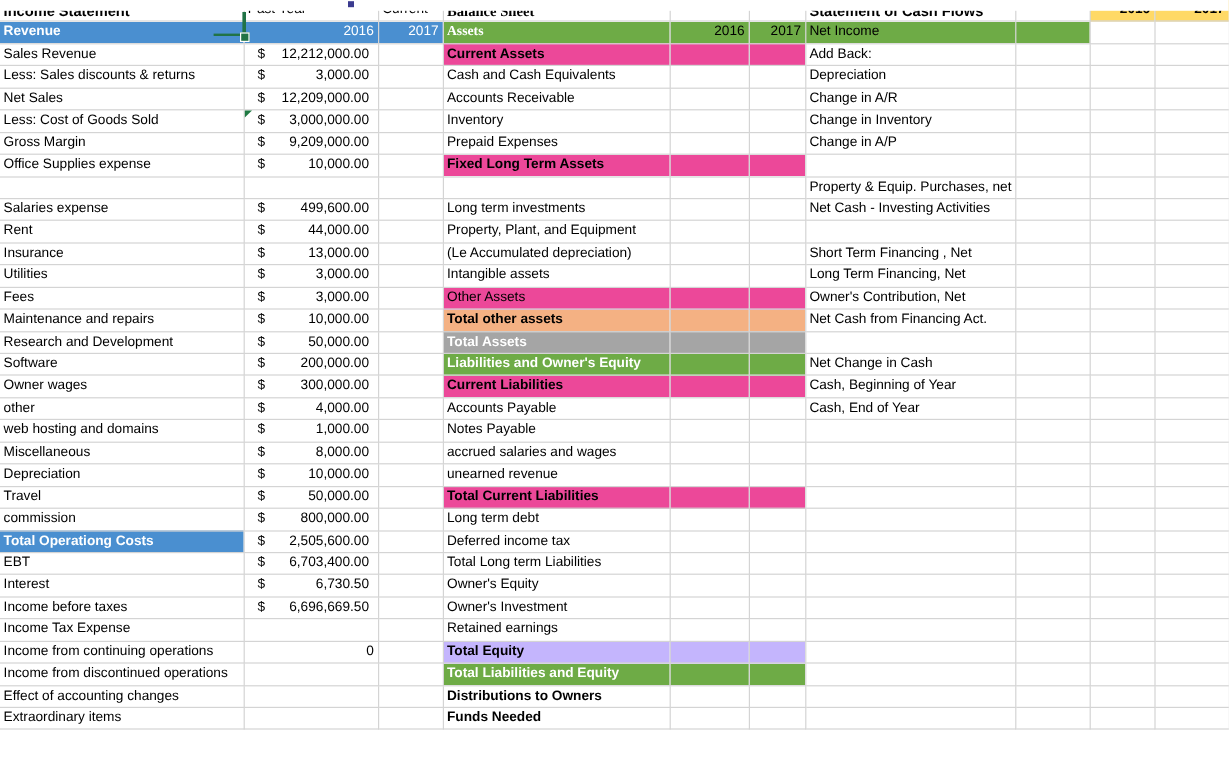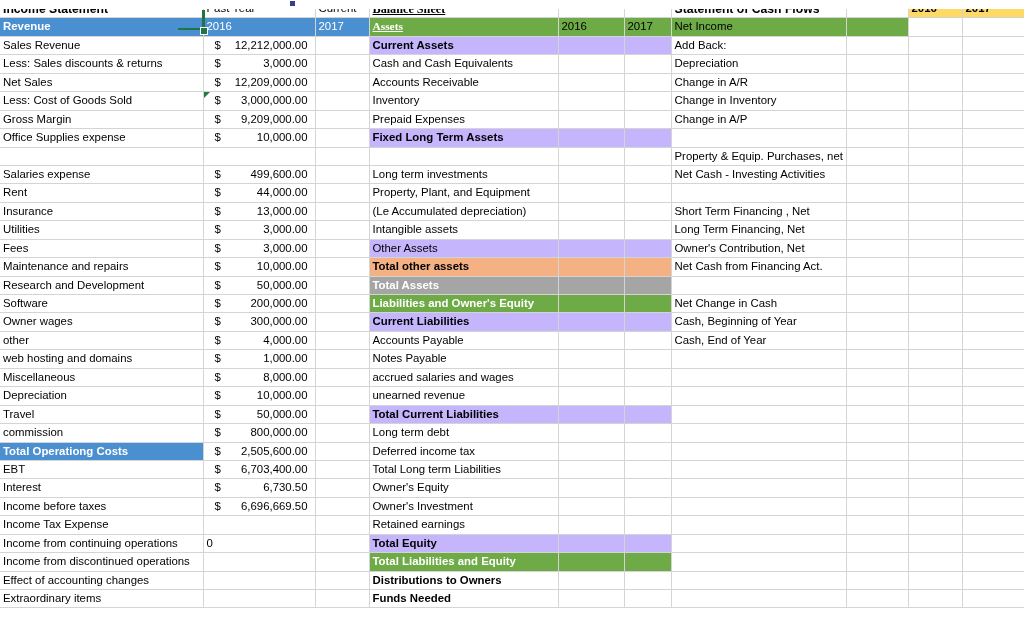--- a/index.html
+++ b/index.html
@@ -44,30 +44,30 @@
   col.c-d  { width: 189px; }
   col.c-e  { width: 66px; }
   col.c-f  { width: 47px; }
   col.c-g  { width: 175px; }
   col.c-h  { width: 62px; }
   col.c-i  { width: 54px; }
   col.c-j  { width: 62px; }
 
   
   .b        { font-weight: bold; }
-  .right    { text-align: left; }
+  .right    { text-align: right; }
   .white    { color: #ffffff; }
-  .serif    { font-family: "Liberation Serif", serif; text-decoration: underline; }
+  .serif    { font-family: "Liberation Serif", serif; }
   .ttl      { font-weight: bold; font-size: 12.2px; }
   .ovf      { position: relative; z-index: 3; }
 
   
   .fill-blue   { background: #4a8fd0; }
   .fill-green  { background: #6eab46; }
-  .fill-gray   { background: #c4b5fd; }
+  .fill-gray   { background: #ec4899; }
   .fill-dgray  { background: #a5a5a5; }
   .fill-orange { background: #f4b183; }
   .fill-bgray  { background: #c4b5fd; }
   .fill-yellow { background: #ffd966; }
   .fill-none   { background: transparent; }
 
   
   .money {
     display: flex;
     justify-content: space-between;

